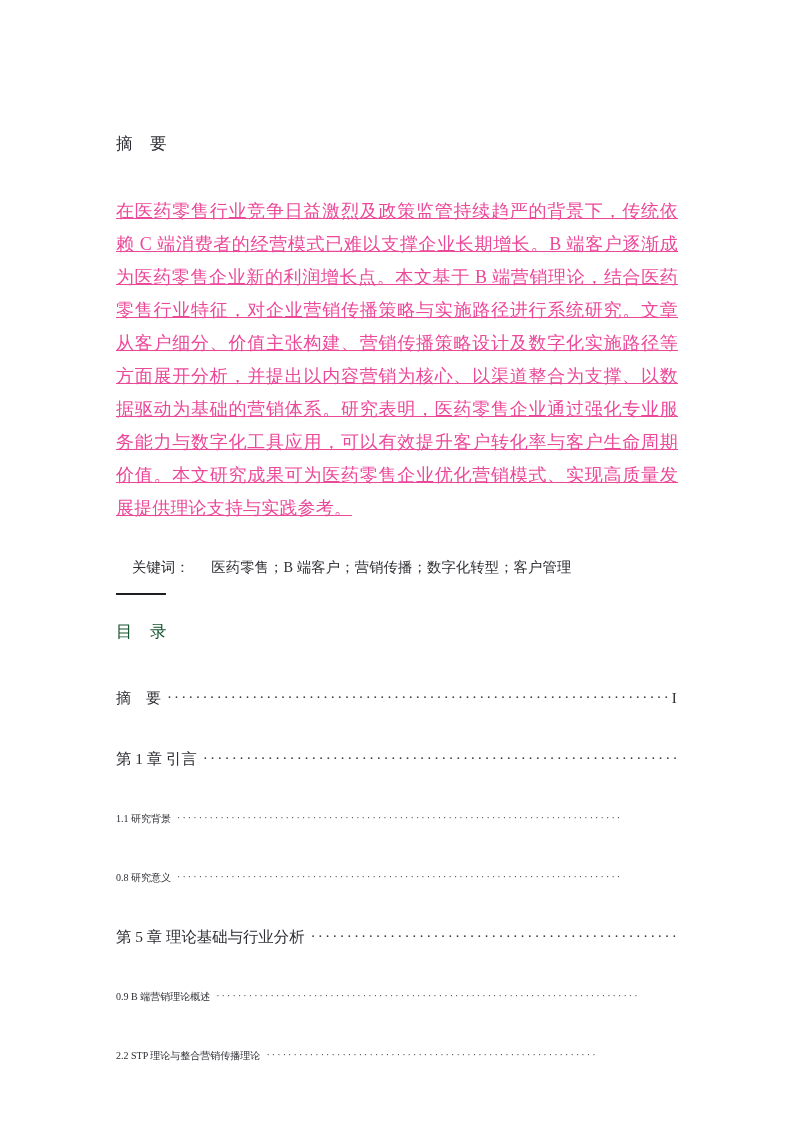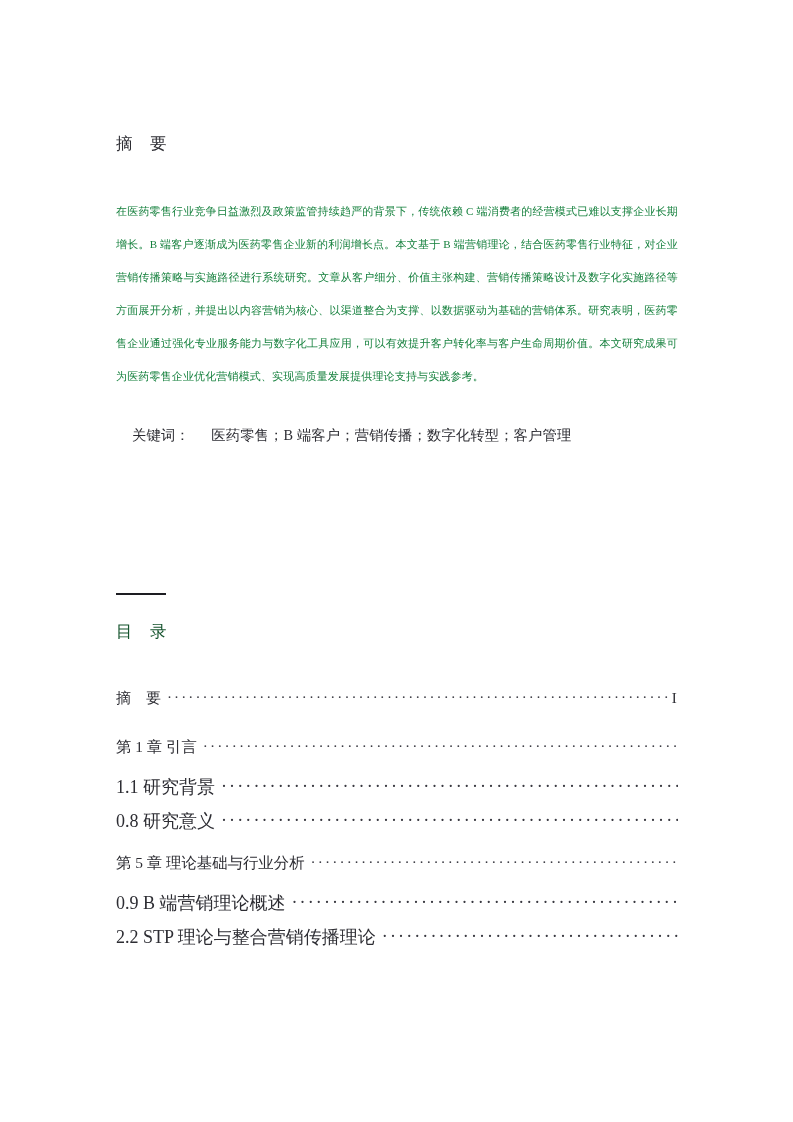--- a/index.html
+++ b/index.html
@@ -38,27 +38,28 @@
     letter-spacing: 0.5px;
     color: #2d2d33;
     margin: 0;
     font-weight: normal;
     line-height: 1.4;
   }
 
   .abstract-body {
     margin: 0;
     padding: 0;
-    font-size: 11px;
+    font-size: 18px;
     line-height: 33px;
     text-align: justify;
     text-justify: inter-ideograph;
-    color: #15803d;
+    color: #ec4899;
     margin-top: 40px;
     letter-spacing: 0.15px;
+    text-decoration: underline;
   }
 
   .keywords {
     margin: 16px;
     padding: 0;
     margin-top: 28px;
     font-size: 14.3px;
     line-height: 28px;
     color: #2d2d33;
     letter-spacing: 0.15px;
@@ -132,26 +133,27 @@
   .toc-entry.level-front {
     font-size: 15px;
     margin-bottom: 0;
     height: 38px;
   }
   .toc-entry.level-chapter {
     font-size: 15.4px;
     height: 38px;
   }
   .toc-entry.level-section {
-    font-size: 18px;
+    font-size: 10px;
     height: 34px;
+    margin-top: 25px;
   }
 
   .toc-entry.gap-before {
-    margin-top: 10px;
+    margin-top: 22px;
   }
 </style>
 </head>
 <body>
 
 <div class="page">
 
   <section class="abstract-section">
     <h1 class="section-heading">摘　要</h1>
 

